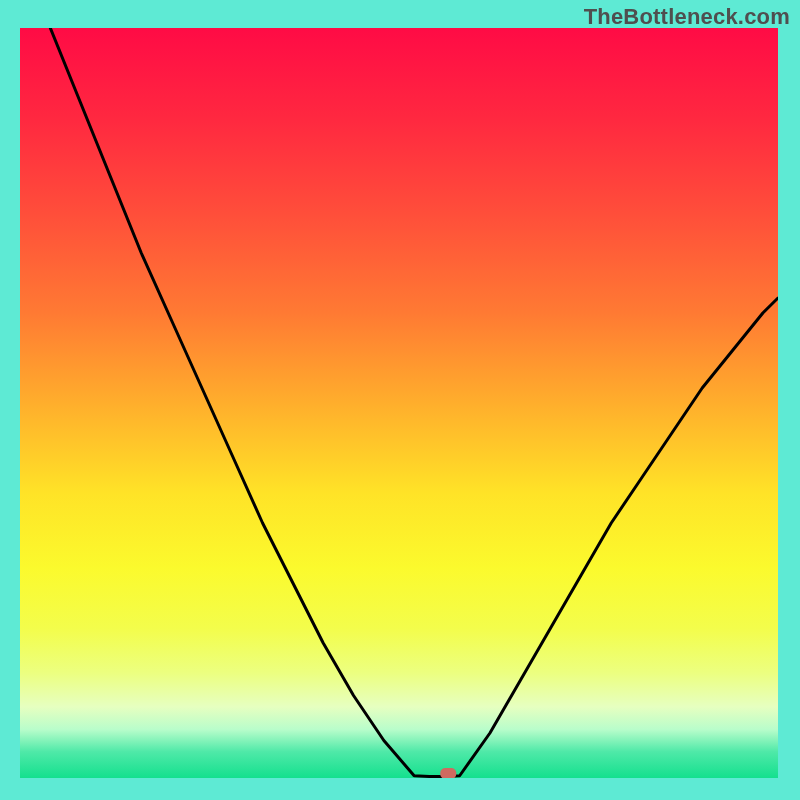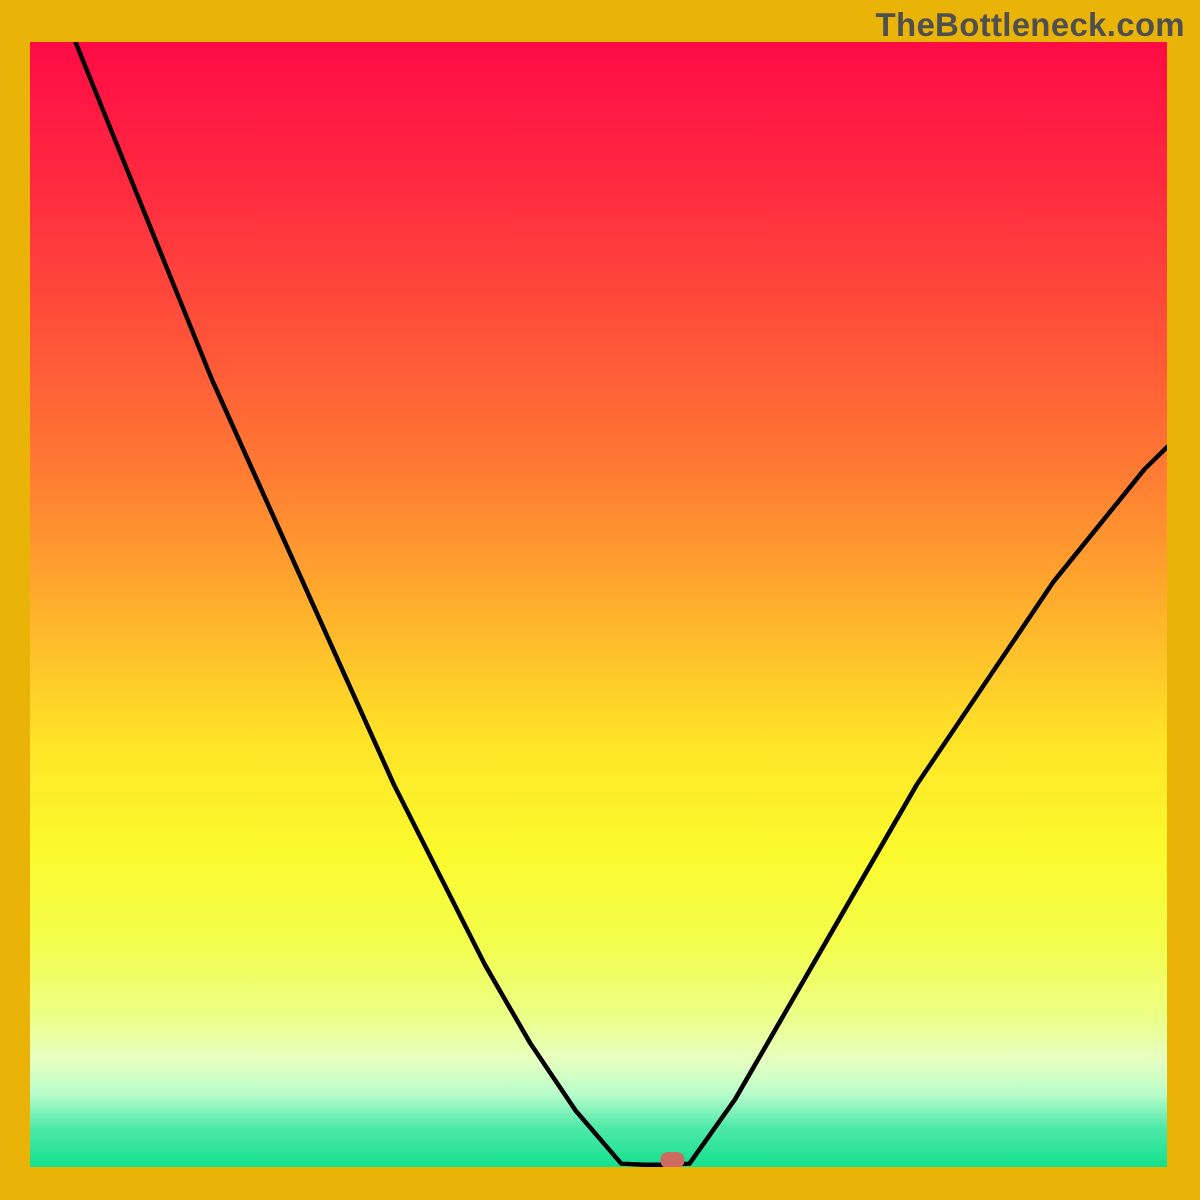--- a/index.html
+++ b/index.html
@@ -8,21 +8,21 @@
     width: 800px;
     height: 800px;
     background: #000;
     font-family: Arial, Helvetica, sans-serif;
     overflow: hidden;
   }
   .frame {
     position: relative;
     width: 800px;
     height: 800px;
-    background: #eab308;
+    background: #5eead4;
   }
   .watermark {
     position: absolute;
     top: 4px;
     right: 10px;
     color: #4f4f4f;
     font-size: 22px;
     font-weight: 600;
     letter-spacing: 0.2px;
     z-index: 5;

